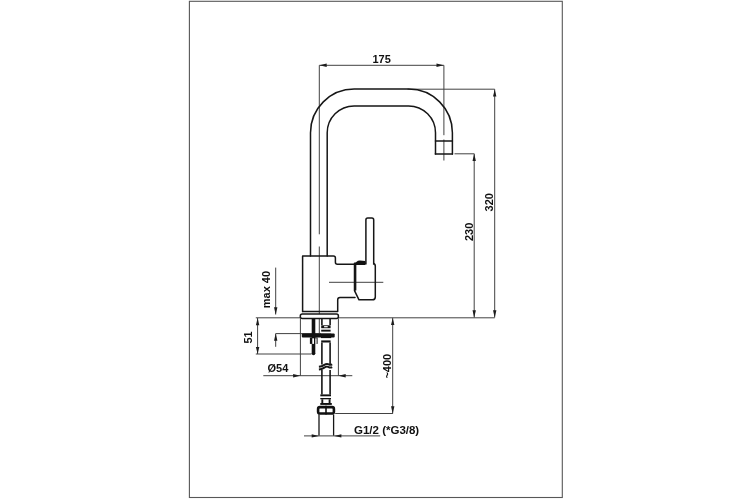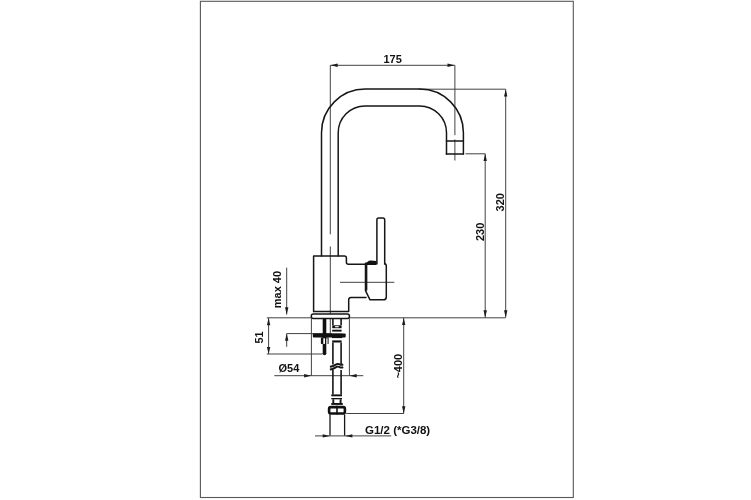--- a/index.html
+++ b/index.html
@@ -1,16 +1,16 @@
 <!DOCTYPE html>
 <html><head>
 <meta charset="utf-8">
 <style>
   html,body{margin:0;padding:0;background:#ffffff;}
-  .page{width:630px;height:500px;position:relative;font-family:"Liberation Sans",sans-serif;margin-left:11px;}
+  .page{width:630px;height:500px;position:relative;font-family:"Liberation Sans",sans-serif;}
 </style>
 </head>
 <body>
 <div class="page">
 <svg width="751" height="500" viewBox="0 0 751 500">
   <rect x="0" y="0" width="751" height="500" fill="#ffffff"></rect>
 
   <rect x="189.4" y="1.3" width="372.9" height="496.2" fill="none" stroke="#575757" stroke-width="1.1"></rect>
 
   <g stroke="#424242" stroke-width="1" fill="none">

